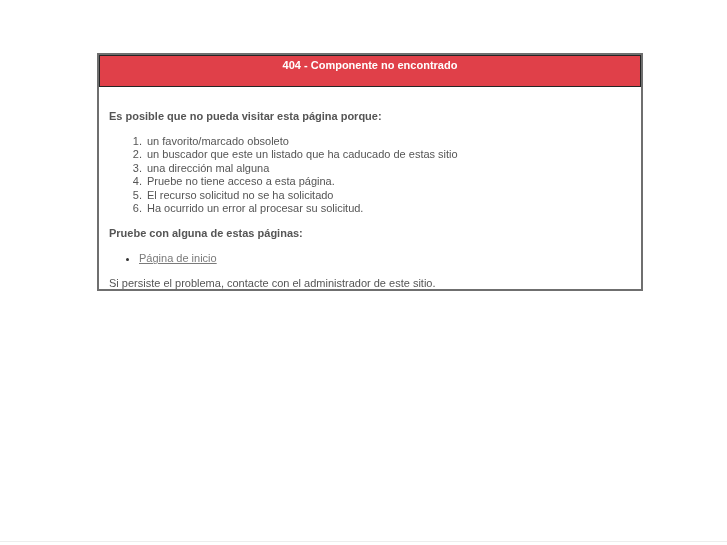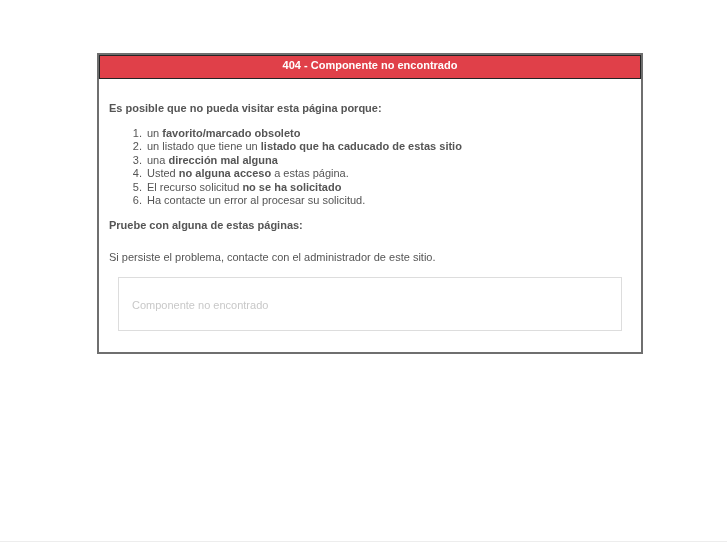--- a/index.html
+++ b/index.html
@@ -18,35 +18,35 @@
     box-sizing: border-box;
     position: absolute;
     left: 97px;
     top: 53px;
     width: 546px;
     border: 2px solid #6f6f6f;
     background: #ffffff;
   }
   .error-header {
     box-sizing: border-box;
-    height: 24px;
+    height: 32px;
     line-height: 18px;
     background: #e04049;
     border: 1px solid #252525;
     color: #ffffff;
     font-size: 11px;
     font-weight: bold;
     text-align: center;
   }
   .error-content {
     padding: 0 10px;
     color: #555555;
     font-size: 11px;
   }
-  .error-content strong { font-weight: bold; }
+  .error-content strong { font-weight: normal; }
   .intro-text {
     margin: 23px 0 0 0;
     font-weight: bold;
   }
   .reasons-list {
     margin: 13px 0 0 0;
     padding: 0 0 0 36px;
   }
   .reasons-list li {
     line-height: 13.4px;
@@ -61,21 +61,21 @@
     margin: 13px 0 0 0;
     padding: 0 0 0 30px;
     color: #333333;
   }
   .links-list li { line-height: 13px; }
   .links-list a {
     color: #7a7a7a;
     text-decoration: underline;
   }
   .footer-note {
-    margin: 20px 0 0 0;
+    margin: 12px 0 0 0;
   }
   .error-box {
     box-sizing: border-box;
     margin: 14px 9px 21px 9px;
     border: 1px solid #dddddd;
     padding: 21px 13px 19px 13px;
     color: #c8c8c8;
     font-size: 11px;
     min-height: 53px;
   }
@@ -91,31 +91,31 @@
 <body>
 
 <div class="error-container">
   <div class="error-header">404 - Componente no encontrado</div>
 
   <div class="error-content">
     <p class="intro-text">Es posible que no pueda visitar esta página porque:</p>
 
     <ol class="reasons-list">
         <li><span>un </span><strong>favorito/marcado obsoleto</strong></li>
-        <li><span>un listado que tiene un </span><strong>listado que ha caducado de estas sitio</strong></li>
+        <li><span>un buscador que este un </span><strong>listado que ha caducado de estas sitio</strong></li>
         <li><span>una </span><strong>dirección mal alguna</strong></li>
-        <li><span>Usted </span><strong>no alguna acceso</strong><span> a estas página.</span></li>
+        <li><span>Pruebe </span><strong>no tiene acceso</strong><span> a esta página.</span></li>
         <li><span>El recurso solicitud </span><strong>no se ha solicitado</strong></li>
-        <li><span>Ha contacte un error al procesar su solicitud.</span></li>
+        <li><span>Ha ocurrido un error al procesar su solicitud.</span></li>
       </ol>
 
     <p class="suggestions-heading">Pruebe con alguna de estas páginas:</p>
 
+    <ul class="links-list">
+        <li><a href="#">Página de inicio</a></li>
+      </ul>
 
     <p class="footer-note">Si persiste el problema, contacte con el administrador de este sitio.</p>
 
-    <div class="error-box">
-      <span>Componente no encontrado</span>
-    </div>
   </div>
 </div>
 
 <div class="bottom-divider"></div>
 
 </body></html>

